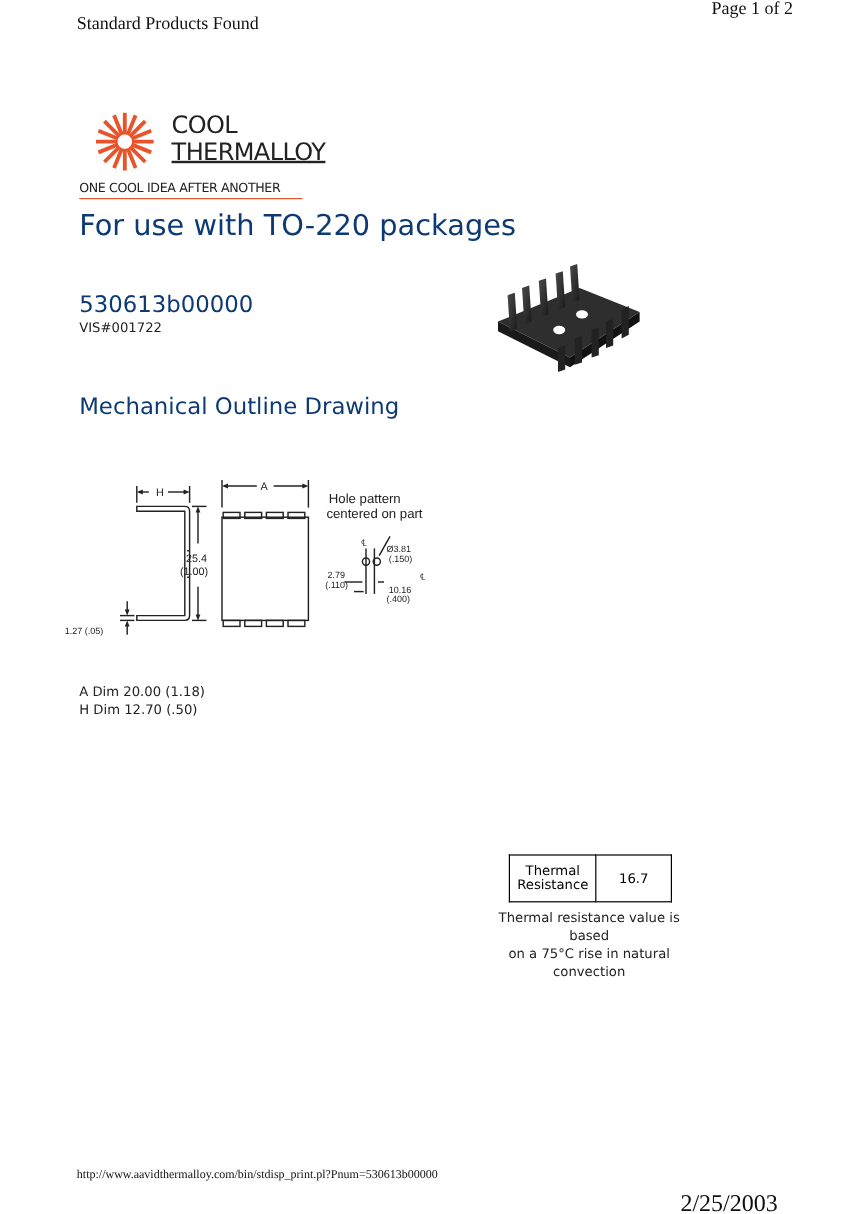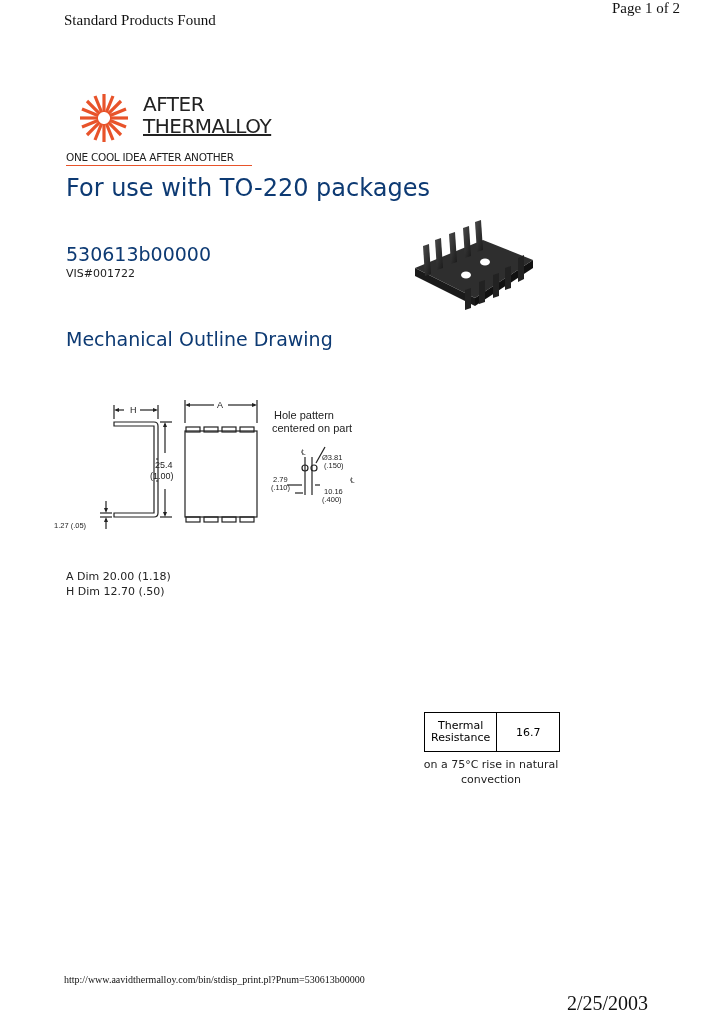--- a/index.html
+++ b/index.html
@@ -11,21 +11,21 @@
   .logo-text{font-family:"DejaVu Sans",sans-serif;color:#222;letter-spacing:-0.5px;}
   table.tr{border-collapse:collapse;font-size:11px;}
   table.tr td{border:1.5px solid #000;text-align:center;padding:0 6px;}
   .note{font-size:11px;color:#222;text-align:center;line-height:15px;}
   .draw-text{font-family:"Liberation Sans",sans-serif;fill:#222;}
 </style>
 </head>
 <body>
 
 <div class="abs hdr" style="left:64px;top:12px;">Standard Products Found</div>
-<div class="abs hdr" style="left:612px;top:0px;text-align:right;">Page 1 of 2</div>
+<div class="abs hdr" style="left:593px;top:0px;text-align:right;">Page 1 of 2</div>
 
 <div class="abs" style="left:66px;top:88px;width:200px;height:80px;">
   <svg class="abs" style="left:12px;top:4px;" width="52" height="52" viewBox="-26 -26 52 52">
     <g stroke="#e8532a" stroke-width="3.2" stroke-linecap="butt">
       <line x1="0" y1="-6" x2="0" y2="-24"></line>
       <line x1="0" y1="6" x2="0" y2="24"></line>
       <line x1="-6" y1="0" x2="-24" y2="0"></line>
       <line x1="6" y1="0" x2="24" y2="0"></line>
       <line x1="4.2" y1="-4.2" x2="17" y2="-17"></line>
       <line x1="-4.2" y1="-4.2" x2="-17" y2="-17"></line>
@@ -34,21 +34,21 @@
       <line x1="2.3" y1="-5.5" x2="9" y2="-22"></line>
       <line x1="-2.3" y1="-5.5" x2="-9" y2="-22"></line>
       <line x1="2.3" y1="5.5" x2="9" y2="22"></line>
       <line x1="-2.3" y1="5.5" x2="-9" y2="22"></line>
       <line x1="5.5" y1="-2.3" x2="22" y2="-9"></line>
       <line x1="-5.5" y1="-2.3" x2="-22" y2="-9"></line>
       <line x1="5.5" y1="2.3" x2="22" y2="9"></line>
       <line x1="-5.5" y1="2.3" x2="-22" y2="9"></line>
     </g>
   </svg>
-  <div class="abs logo-text" style="left:77px;top:6px;font-size:20px;line-height:20px;">AFTER</div>
+  <div class="abs logo-text" style="left:77px;top:6px;font-size:20px;line-height:20px;">COOL</div>
   <div class="abs logo-text" style="left:77px;top:28px;font-size:20px;line-height:20px;text-decoration:underline;">THERMALLOY</div>
   <div class="abs logo-text" style="left:0px;top:63px;font-size:10.5px;letter-spacing:-0.3px;">ONE COOL IDEA AFTER ANOTHER</div>
   <div class="abs" style="left:0px;top:77px;width:186px;height:1px;background:#e8532a;"></div>
 </div>
 
 <div class="abs title" style="left:66px;top:174px;font-size:24px;">For use with TO-220 packages</div>
 
 <div class="abs title" style="left:66px;top:243px;font-size:19px;">530613b00000</div>
 <div class="abs small" style="left:66px;top:267px;text-align:right;">VIS#001722</div>
 
@@ -178,18 +178,19 @@
     <td style="width:54px;line-height:12px;">
       <span>Thermal</span><br>
       <span>Resistance</span>
     </td>
     <td>16.7</td>
   </tr>
 </tbody>
   </table>
 
 <div class="abs note" style="left:398px;top:757px;width:186px;">
+  <div>Thermal resistance value is based</div>
   <div>on a 75°C rise in natural</div>
   <div>convection</div>
 </div>
 
 <div class="abs hdr" style="left:64px;top:974px;font-size:10px;">http://www.aavidthermalloy.com/bin/stdisp_print.pl?Pnum=530613b00000</div>
 <div class="abs hdr" style="left:567px;top:992px;font-size:20px;">2/25/2003</div>
 
 </body></html>

